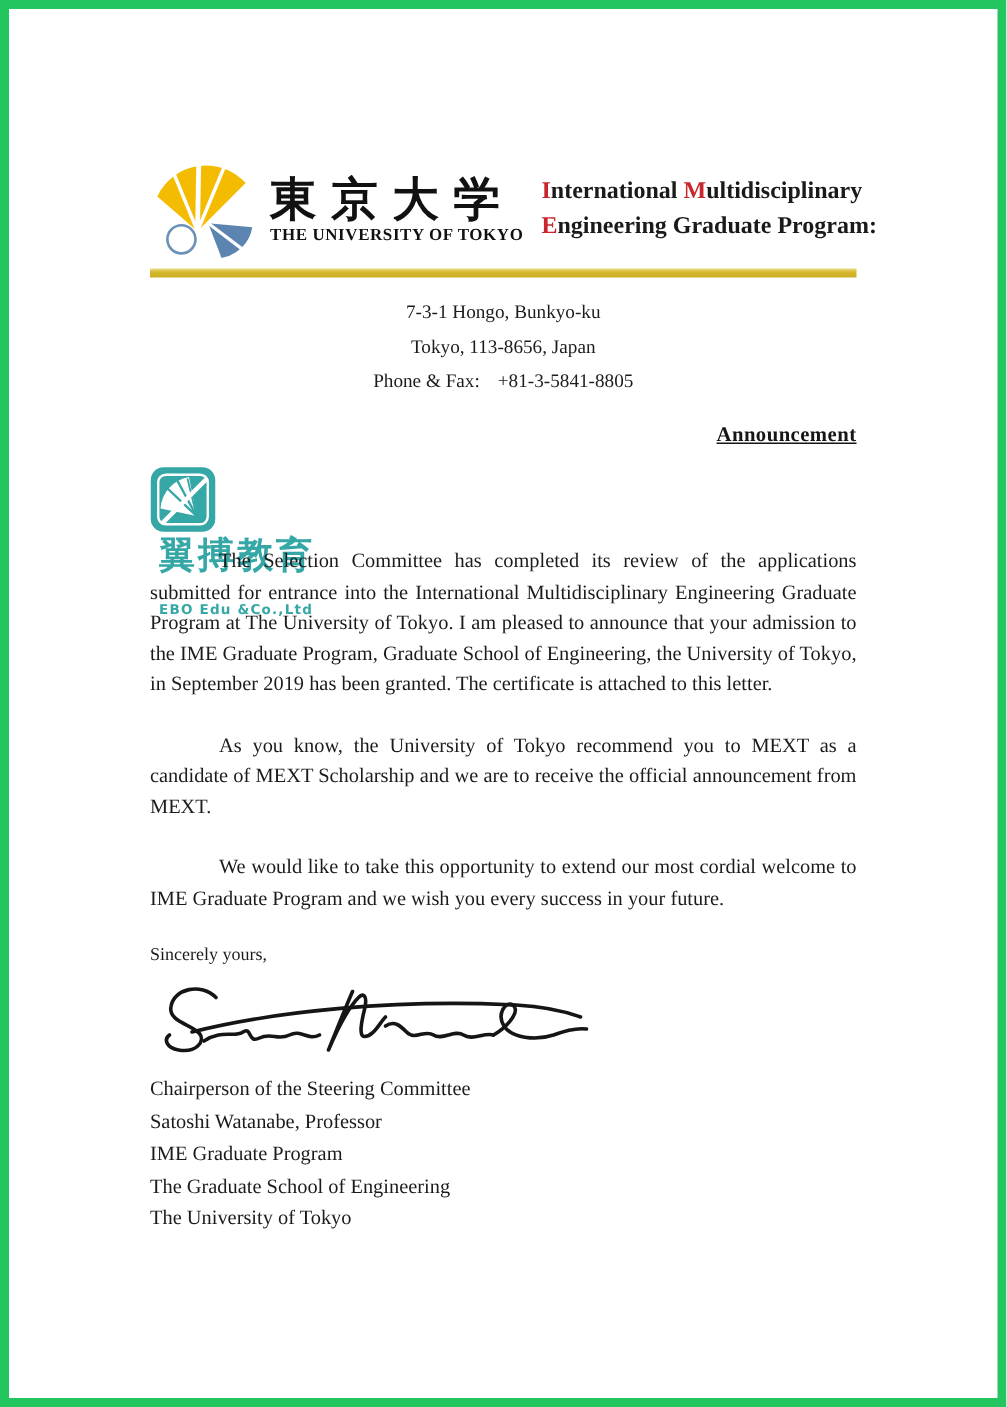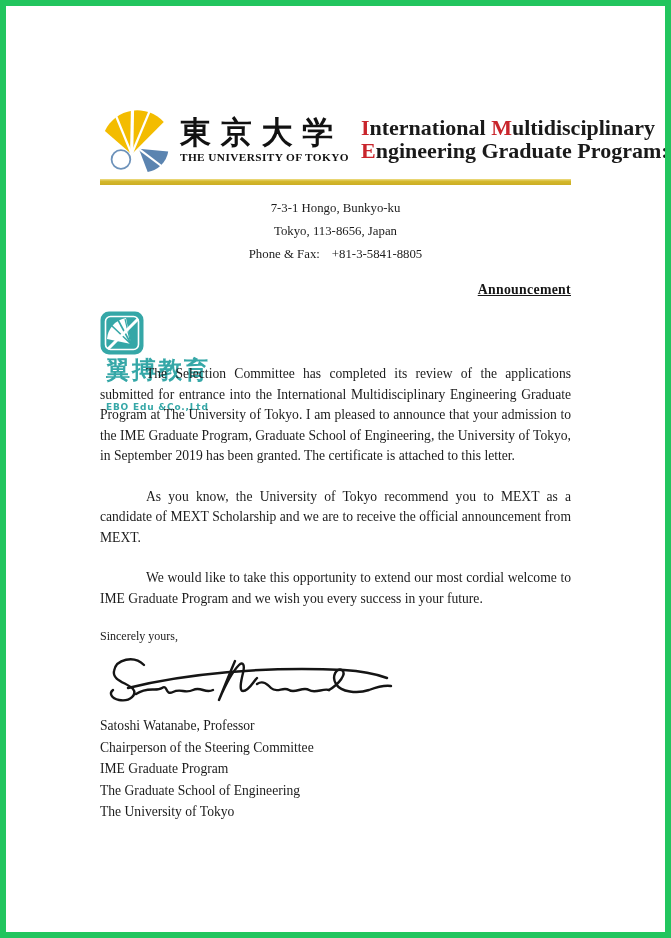--- a/index.html
+++ b/index.html
@@ -41,21 +41,21 @@
     font-size: 11.3px;
     font-weight: bold;
     letter-spacing: 0.4px;
     color: #111;
     margin-top: 1px;
     white-space: nowrap;
   }
   .prog-block {
     margin-left: 12px;
     font-weight: bold;
-    font-size: 22px;
+    font-size: 16px;
     line-height: 23px;
     color: #1a1a1a;
     white-space: nowrap;
   }
   .prog-block .red { color: #c9252c; }
 
   .gold-bar {
     margin-top: 7px;
     height: 6px;
     background: linear-gradient(180deg, #eedd86 0%, #d4b82c 40%, #ccae25 100%);
@@ -218,21 +218,21 @@
         <path d="M38,16 C28,6 10,10 8,22 C6,32 22,34 27,40 C31,45 25,53 13,51 C5,49.5 3,44 7,41"></path>
         <path d="M30,45 C42,37 50,43 56,39 C62,35 59,47 67,43 C75,39 79,45 87,41 C95,37 99,45 107,41"></path>
         <path d="M22,39 C78,25 158,17 238,21 C257,22 270,25 281,29"></path>
         <path d="M129,12 C123,26 117,41 113,51 C119,37 127,22 133,16 C137,12 139,16 137,24 C135,32 133,42 137,42 C143,42 147,33 151,29"></path>
         <path d="M151,35 C157,31 161,35 165,39 C171,45 177,37 183,41 C189,45 197,37 203,41 C209,45 217,39 223,41"></path>
         <path d="M223,41 C233,35 241,25 236,21 C231,18 225,27 230,35 C235,43 251,45 263,41 C271,38 278,36 285,37"></path>
       </g>
     </svg>
 
     <div class="sig-block">
+      <div>Chairperson of the Steering Committee</div>
       <div>Satoshi Watanabe, Professor</div>
-      <div>Chairperson of the Steering Committee</div>
       <div>IME Graduate Program</div>
       <div>The Graduate School of Engineering</div>
       <div>The University of Tokyo</div>
     </div>
 
   </div>
 </div>
 
 </body></html>

